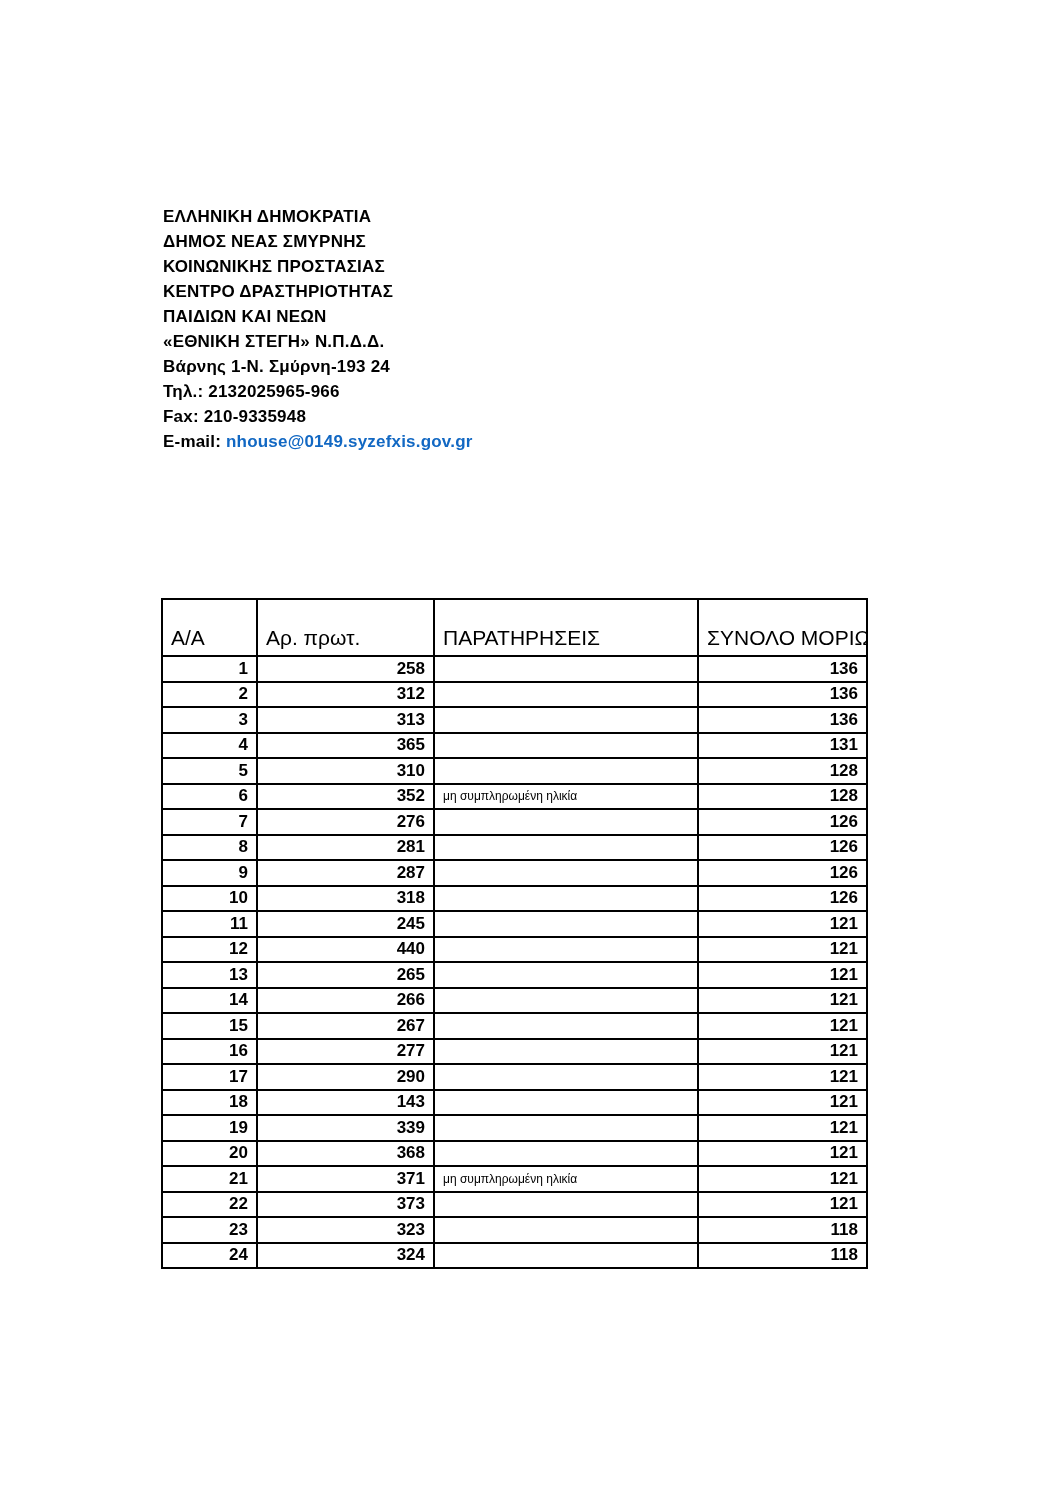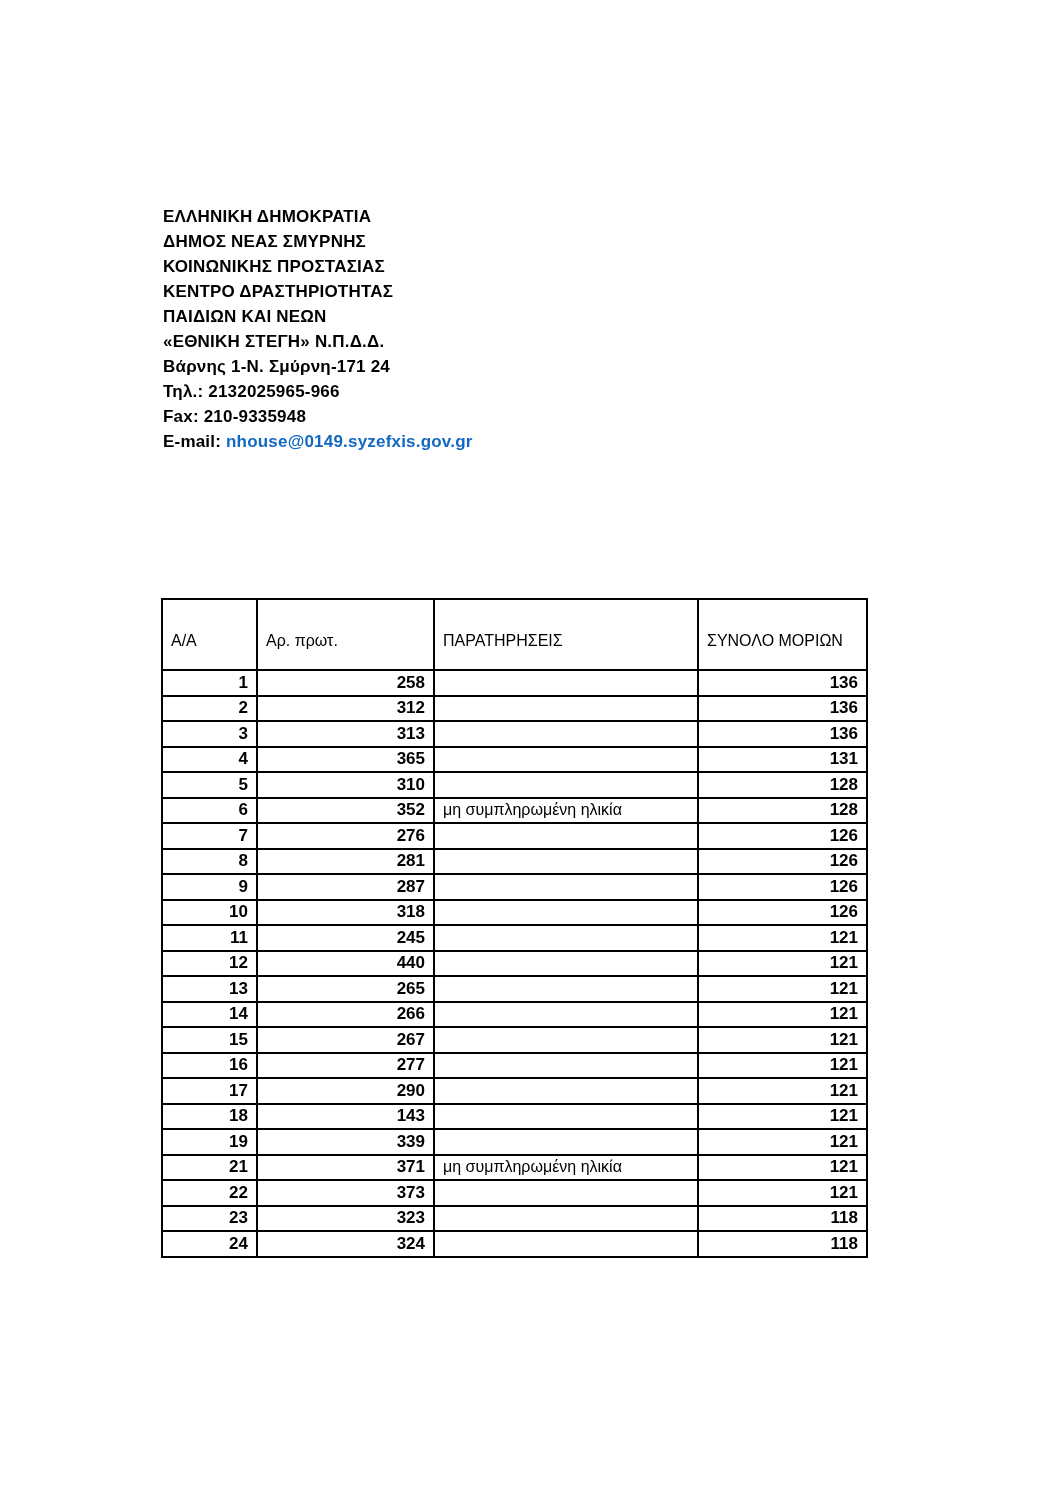--- a/index.html
+++ b/index.html
@@ -54,51 +54,51 @@
     border: 2px solid #000000;
     padding: 0 8px;
     overflow: hidden;
     white-space: nowrap;
   }
   table.results th {
     height: 50px;
     vertical-align: bottom;
     text-align: left;
     font-weight: normal;
-    font-size: 16px;
-    padding-bottom: 19px;
+    font-size: 21px;
+    padding-bottom: 5px;
   }
   table.results td {
     height: 23.5px;
     font-size: 17px;
     font-weight: bold;
     vertical-align: middle;
   }
   table.results td.c0,
   table.results td.c1,
   table.results td.c3 { text-align: right; }
   table.results td.c2 {
     text-align: left;
     font-weight: normal;
-    font-size: 16px;
+    font-size: 12px;
   }
 </style>
 </head>
 <body>
 
 <div class="page">
 
   <div class="letterhead">
     <span class="lh-line">ΕΛΛΗΝΙΚΗ ΔΗΜΟΚΡΑΤΙΑ</span>
     <span class="lh-line">ΔΗΜΟΣ ΝΕΑΣ ΣΜΥΡΝΗΣ</span>
     <span class="lh-line">ΚΟΙΝΩΝΙΚΗΣ ΠΡΟΣΤΑΣΙΑΣ</span>
     <span class="lh-line">ΚΕΝΤΡΟ ΔΡΑΣΤΗΡΙΟΤΗΤΑΣ</span>
     <span class="lh-line">ΠΑΙΔΙΩΝ ΚΑΙ ΝΕΩΝ</span>
     <span class="lh-line">«ΕΘΝΙΚΗ ΣΤΕΓΗ» Ν.Π.Δ.Δ.</span>
-    <span class="lh-line">Βάρνης 1-Ν. Σμύρνη-171 24</span>
+    <span class="lh-line">Βάρνης 1-Ν. Σμύρνη-193 24</span>
     <span class="lh-line">Τηλ.: 2132025965-966</span>
     <span class="lh-line">Fax: 210-9335948</span>
     <span class="lh-line">
       <span>E-mail:</span>
       <a class="email-link" style="color: rgb(18, 104, 195);">nhouse@0149.syzefxis.gov.gr</a>
     </span>
   </div>
 
   <table class="results">
     <colgroup>
@@ -224,20 +224,26 @@
           <td class="c2"></td>
           <td class="c3">121</td>
         </tr>
         <tr>
           <td class="c0">19</td>
           <td class="c1">339</td>
           <td class="c2"></td>
           <td class="c3">121</td>
         </tr>
         <tr>
+          <td class="c0">20</td>
+          <td class="c1">368</td>
+          <td class="c2"></td>
+          <td class="c3">121</td>
+        </tr>
+        <tr>
           <td class="c0">21</td>
           <td class="c1">371</td>
           <td class="c2">μη συμπληρωμένη ηλικία</td>
           <td class="c3">121</td>
         </tr>
         <tr>
           <td class="c0">22</td>
           <td class="c1">373</td>
           <td class="c2"></td>
           <td class="c3">121</td>

